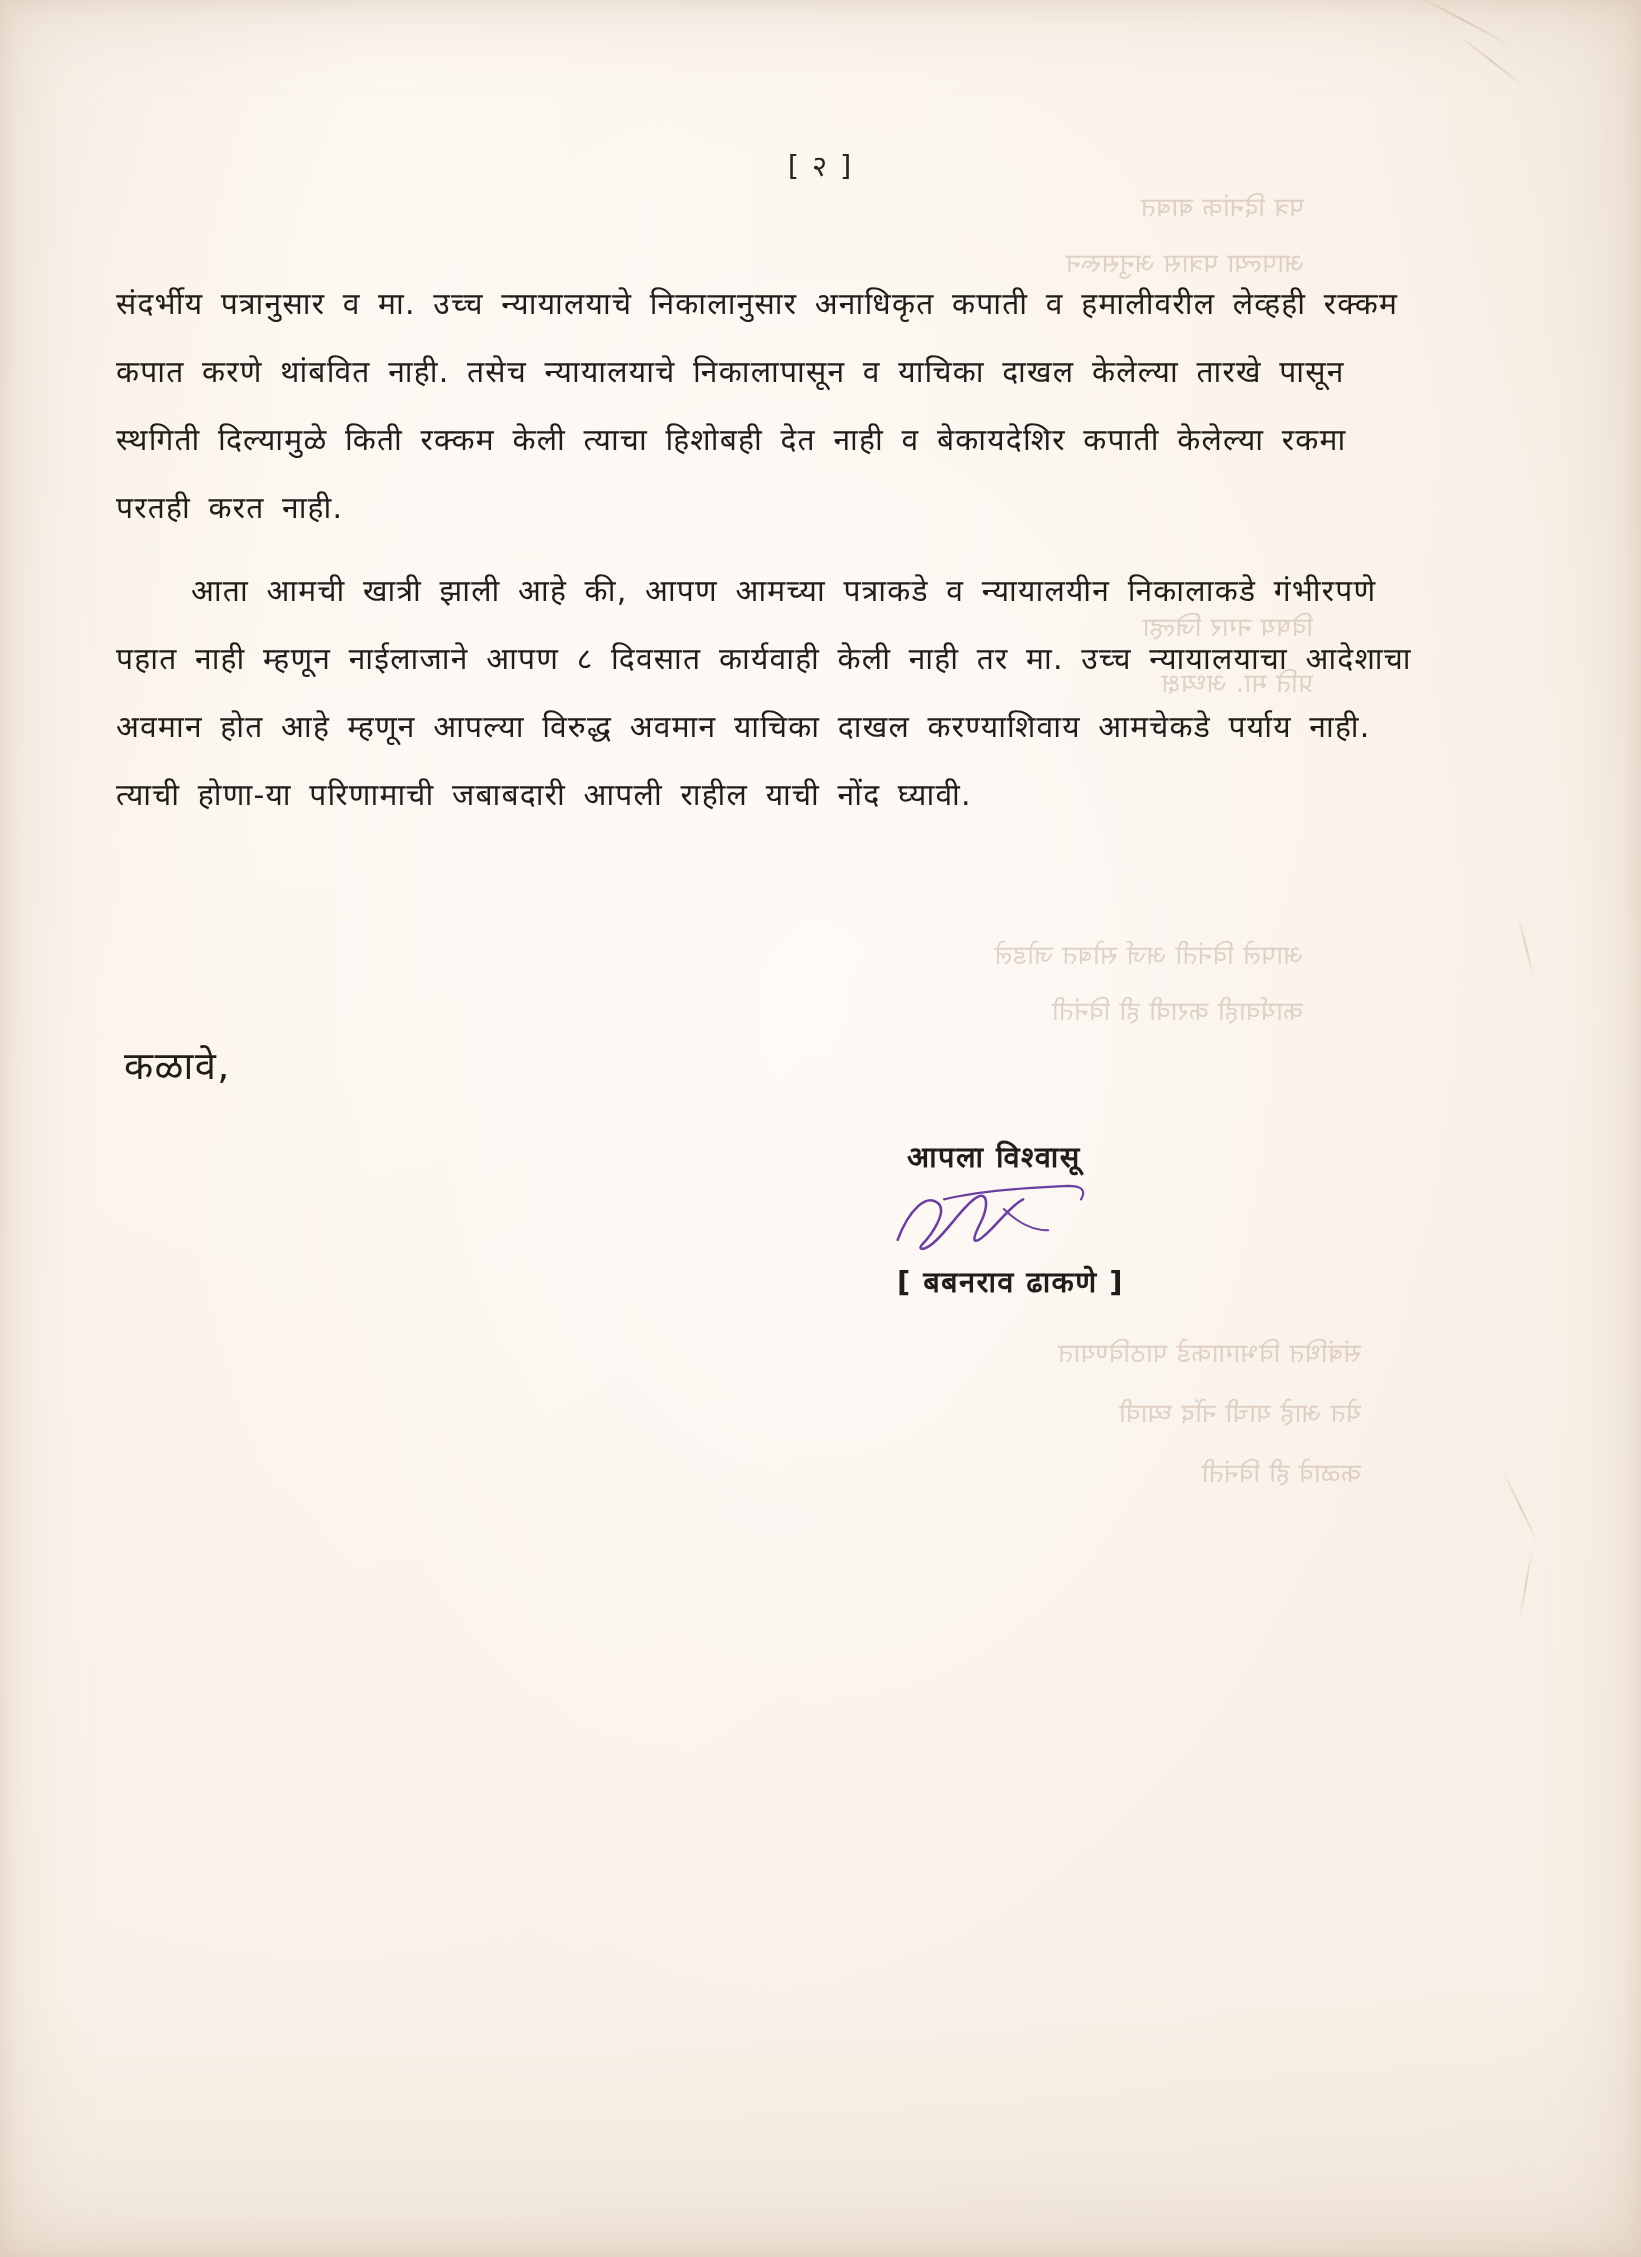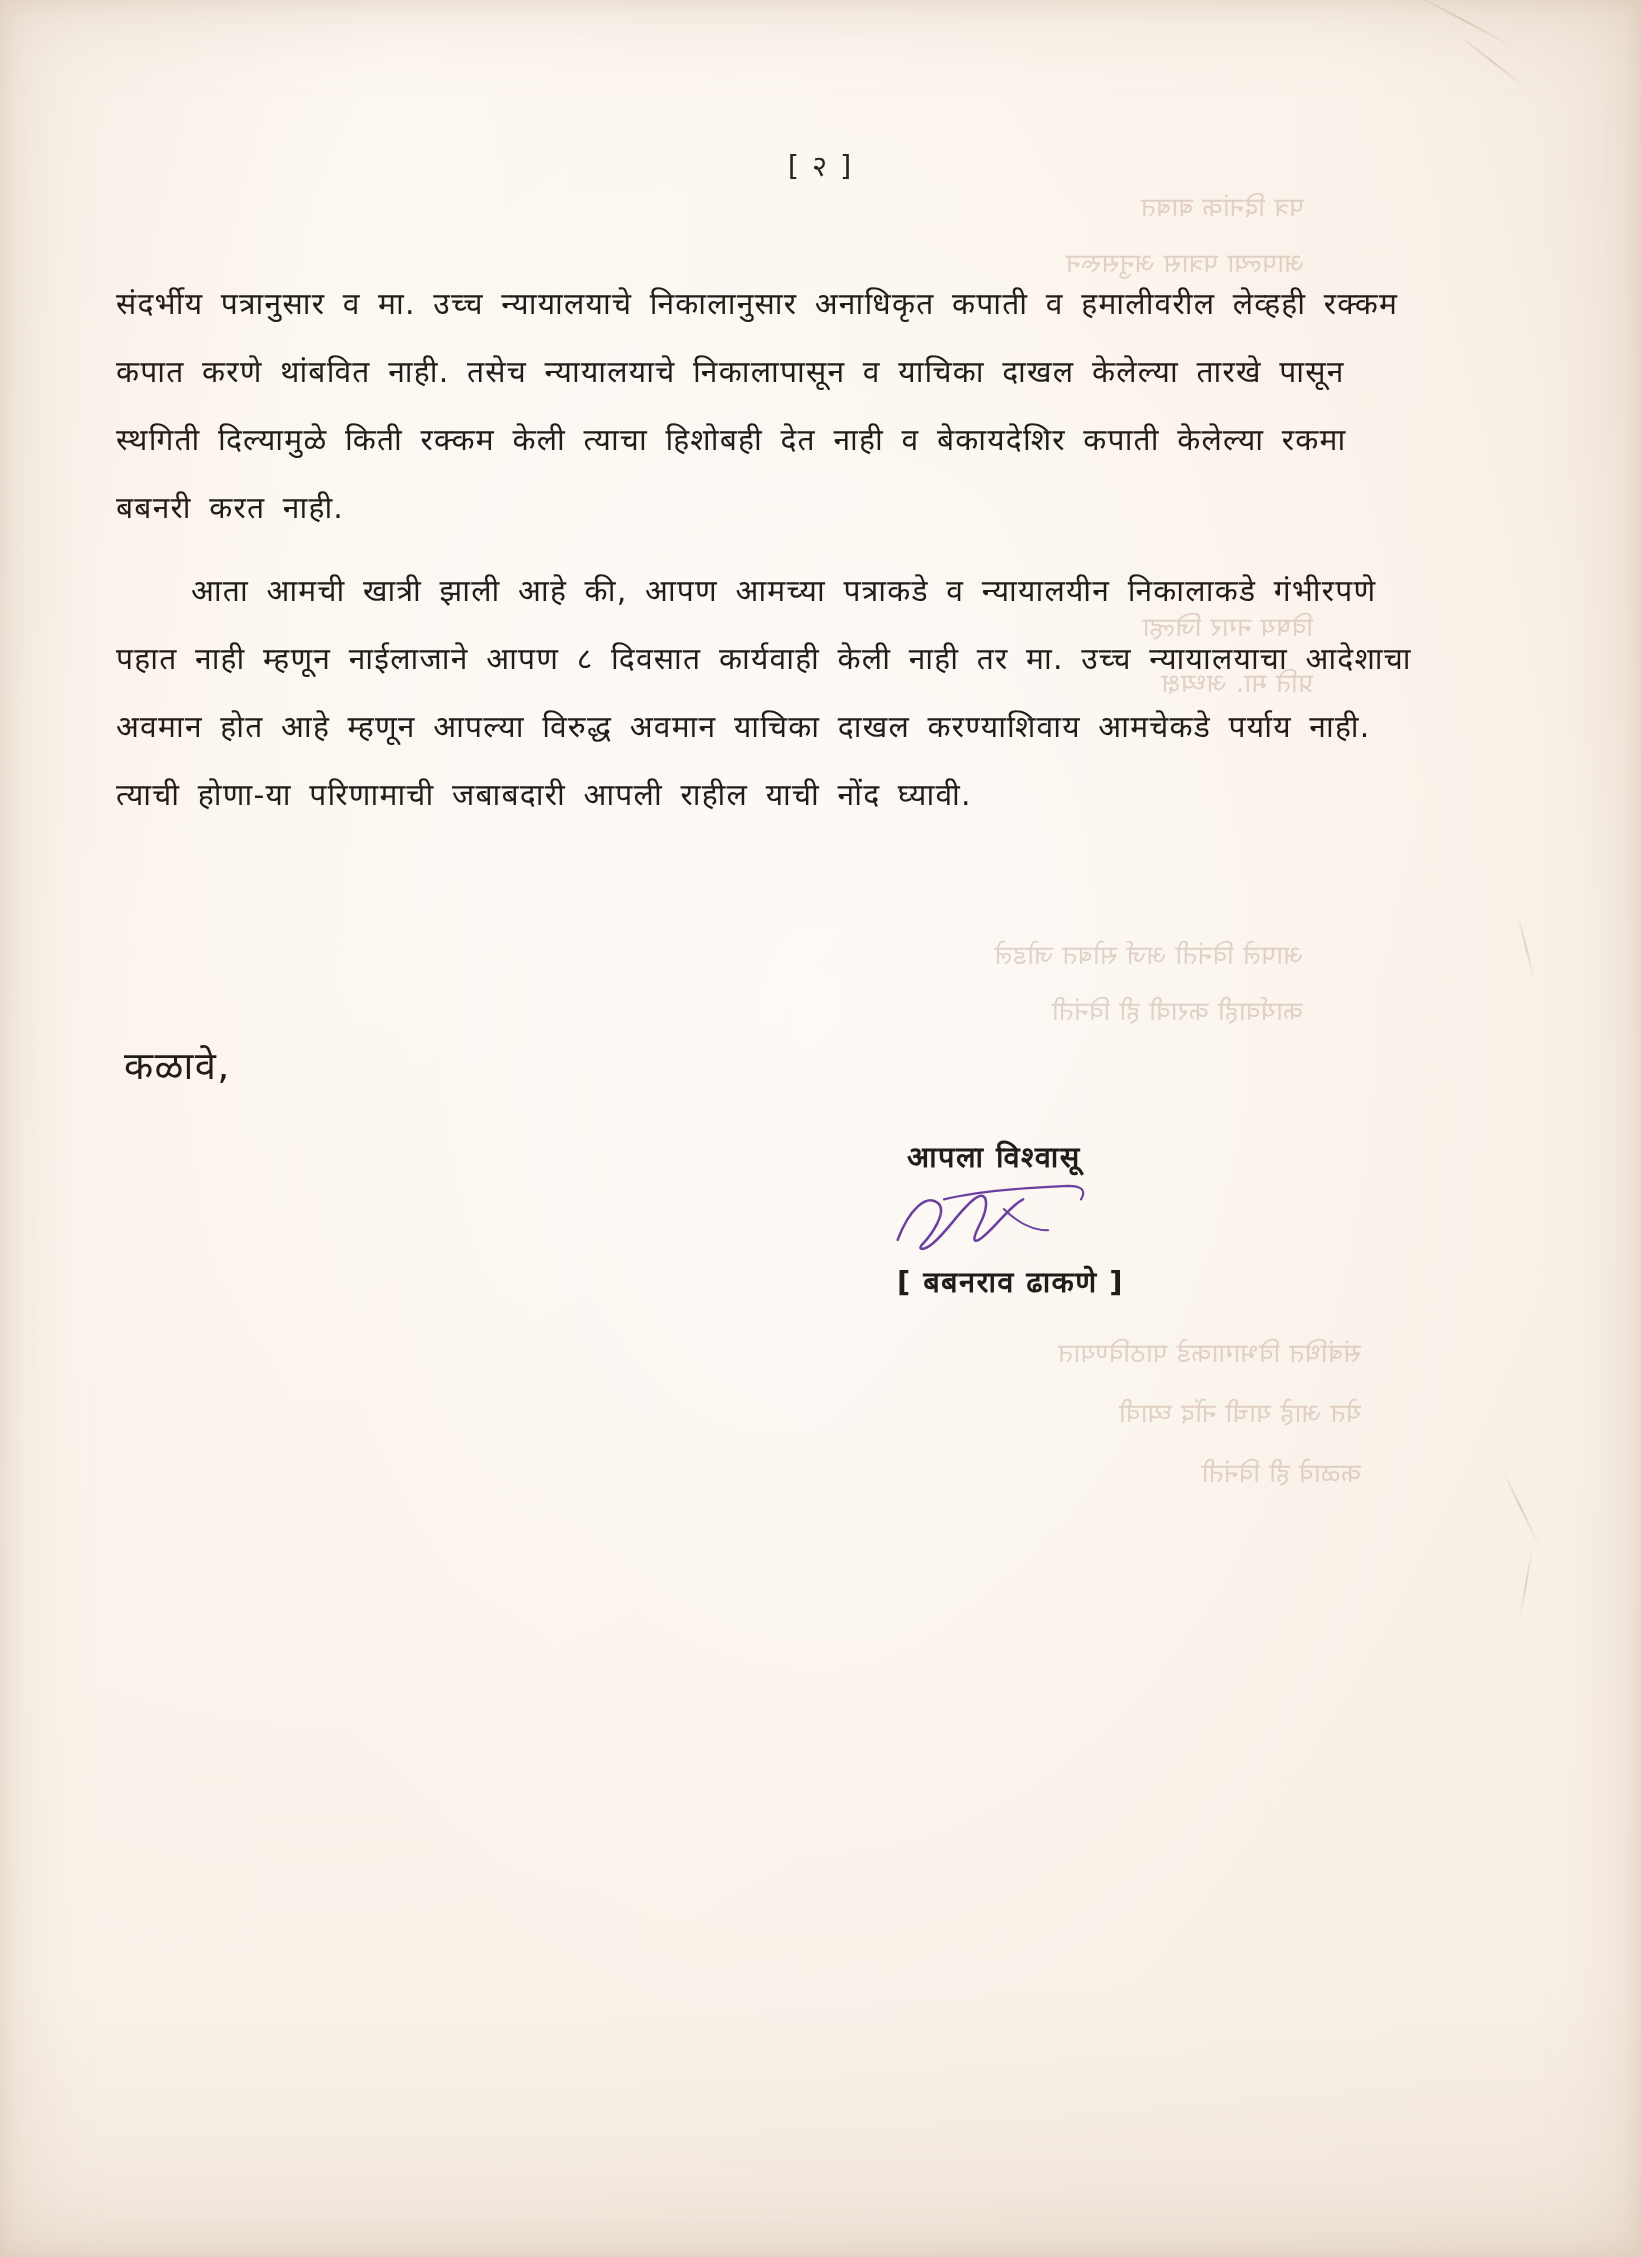--- a/index.html
+++ b/index.html
@@ -152,21 +152,21 @@
 प्रति मा. अध्यक्ष</div>
   <div class="bleed" id="bleed-low">आपले विनंती अर्ज सोबत जोडले
 कार्यवाही करावी ही विनंती</div>
   <div class="bleed" id="bleed-bottom">संबंधित विभागाकडे पाठविण्यात
 येत आहे याची नोंद घ्यावी
 कळावे ही विनंती</div>
 
   <div class="page-number">[ २ ]</div>
 
   <div class="letter-body">
-    <p class="para">संदर्भीय पत्रानुसार व मा. उच्च न्यायालयाचे निकालानुसार अनाधिकृत कपाती व हमालीवरील लेव्हही रक्कम कपात करणे थांबवित नाही. तसेच न्यायालयाचे निकालापासून व याचिका दाखल केलेल्या तारखे पासून स्थगिती दिल्यामुळे किती रक्कम केली त्याचा हिशोबही देत नाही व बेकायदेशिर कपाती केलेल्या रकमा बबनरी करत नाही.</p>
+    <p class="para">संदर्भीय पत्रानुसार व मा. उच्च न्यायालयाचे निकालानुसार अनाधिकृत कपाती व हमालीवरील लेव्हही रक्कम कपात करणे थांबवित नाही. तसेच न्यायालयाचे निकालापासून व याचिका दाखल केलेल्या तारखे पासून स्थगिती दिल्यामुळे किती रक्कम केली त्याचा हिशोबही देत नाही व बेकायदेशिर कपाती केलेल्या रकमा परतही करत नाही.</p>
     <p class="para indented">आता आमची खात्री झाली आहे की, आपण आमच्या पत्राकडे व न्यायालयीन निकालाकडे गंभीरपणे पहात नाही म्हणून नाईलाजाने आपण ८ दिवसात कार्यवाही केली नाही तर मा. उच्च न्यायालयाचा आदेशाचा अवमान होत आहे म्हणून आपल्या विरुद्ध अवमान याचिका दाखल करण्याशिवाय आमचेकडे पर्याय नाही. त्याची होणा-या परिणामाची जबाबदारी आपली राहील याची नोंद घ्यावी.</p>
   </div>
 
   <div class="closing">कळावे,</div>
 
   <div class="sign-block">
     <div class="sign-line sign-yours">आपला विश्वासू</div>
     <div class="sign-line sign-name">[ बबनराव ढाकणे ]</div>
   </div>
 

